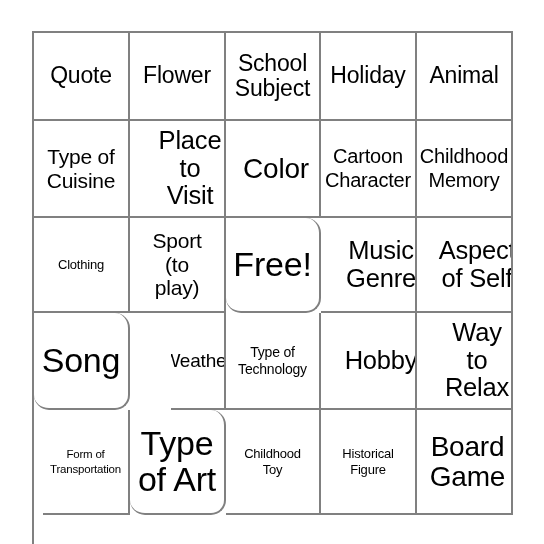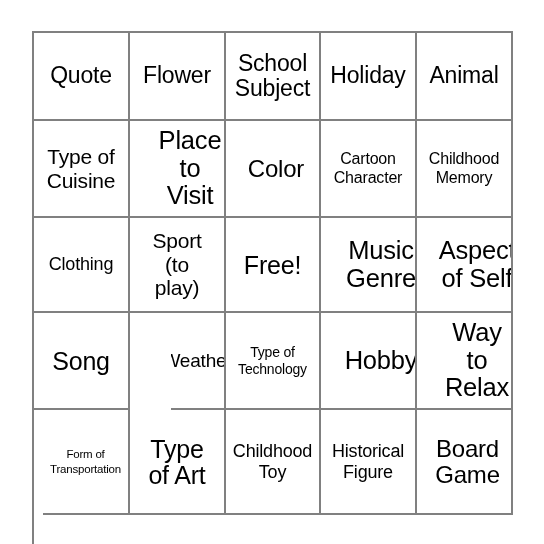--- a/index.html
+++ b/index.html
@@ -39,28 +39,28 @@
     padding: 1px 2px;
     line-height: 1.12;
     color: #000000;
     white-space: pre-line;
     overflow: hidden;
     letter-spacing: -0.2px;
   }
   
   .fs-xxs { font-size: 11.5px; line-height: 1.22; margin-left: 9px; }
   .fs-xs  { font-size: 14px;   line-height: 1.2; }
-  .fs-s   { font-size: 16px;   line-height: 1.18; }
-  .fs-m   { font-size: 18px; line-height: 1.16; }
+  .fs-s   { font-size: 20px;   line-height: 1.18; }
+  .fs-m   { font-size: 13px; line-height: 1.16; }
   .fs-ml  { font-size: 19px;   line-height: 1.15; margin-left: 41px; }
   .fs-l   { font-size: 21px;   line-height: 1.13; }
   .fs-xl  { font-size: 23px;   line-height: 1.1; }
   .fs-xxl { font-size: 25.5px; line-height: 1.08; padding-left: 28px; }
-  .fs-3xl { font-size: 24px;   line-height: 1.06; padding-left: 9px; }
-  .fs-4xl { font-size: 25px; line-height: 1.04; }
+  .fs-3xl { font-size: 28px;   line-height: 1.06; padding-left: 9px; }
+  .fs-4xl { font-size: 34px; line-height: 1.04; border-radius: 15px; }
 </style>
 </head>
 <body>
 
 <div id="bingo-card">
     <div class="cell fs-xl">Quote</div>
     <div class="cell fs-xl">Flower</div>
     <div class="cell fs-xl">School
 Subject</div>
     <div class="cell fs-xl">Holiday</div>

